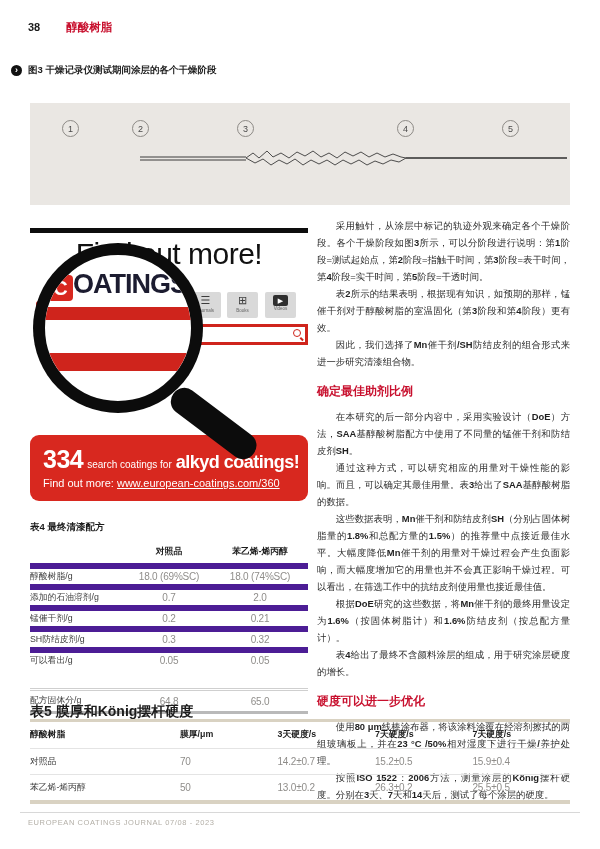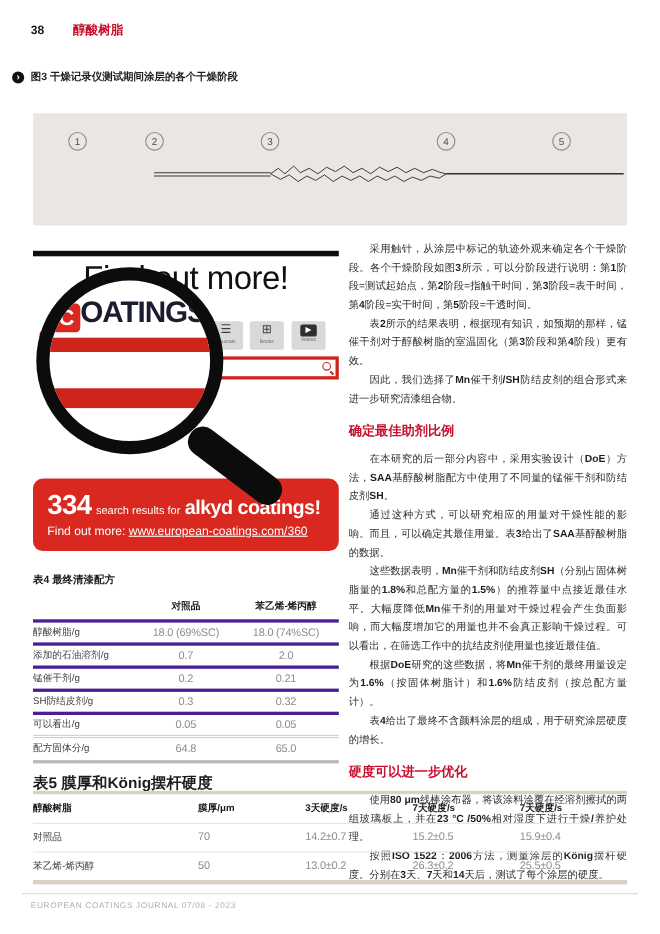--- a/index.html
+++ b/index.html
@@ -80,23 +80,23 @@
   .adbox .n { font-size:25px; font-weight:bold; letter-spacing:-0.5px; }
   .adbox .s { font-size:10px; margin:0 4px; }
   .adbox .t { font-size:18px; font-weight:bold; letter-spacing:-0.5px; }
   .adbox .l2 { margin-top:3px; font-size:11px; }
   .adbox .l2 a { color:#fff; text-decoration:underline; }
 
   
   .t4cap { margin-top:17px; font-size:9.5px; font-weight:bold; color:#1c1c1c; }
   .t4 { margin-top:6px; width:278px; border-bottom:3px solid #b9b9b9; }
   .t4 .row { display:grid; grid-template-columns:1fr 86px 96px; align-items:center; height:21px;
-             border-top:3px solid #4c1d95; }
+             border-top:6px solid #4c1d95; }
   .t4 .row.hd { border-top:none; height:23px; }
-  .t4 .row.last { border-top:3px double #cfcfcf; height:23px; }
+  .t4 .row.last { border-top:3px double #cfcfcf; height:23px;margin-top:20px; }
   .t4 .lab { font-size:8.8px; color:#3d3d3d; }
   .t4 .hd .c { font-size:8.8px; font-weight:bold; color:#1c1c1c; text-align:center; }
   .t4 .val { font-size:10px; color:#8f8d8a; text-align:center; letter-spacing:-0.2px; }
 
   
   .t5cap { position:absolute; top:703px; left:30px; font-size:14px; font-weight:bold; color:#1c1c1c; }
   .t5 { position:absolute; top:719px; left:30px; width:540px; border-top:3px solid #d9d2c2;
         border-bottom:4px solid #d9d2c2; }
   .t5 .row { display:grid; grid-template-columns:150px 1fr 1fr 1fr 1fr; align-items:center; height:26px;
              border-top:1px solid #e4e4e4; }
@@ -176,21 +176,21 @@
           <div class="biglogo">
             <span class="csq2">C</span><span>OATINGS</span>
             <span class="sfx">360°</span>
           </div>
           <div class="stripe1"></div>
           <div class="stripe2"></div>
         </div>
 
         <div class="adbox">
           <div class="l1">
-            <span class="n">334</span><span class="s">search results for</span><span class="t">alkyd coatings!</span>
+            <span class="n">334</span><span class="s">search coatings for</span><span class="t">alkyd coatings!</span>
           </div>
           <div class="l2">
             <span>Find out more:</span>
             <a href="#">www.european-coatings.com/360</a>
           </div>
         </div>
       </div>
 
       <div class="t4cap">表4 最终清漆配方</div>
       <div class="t4">

